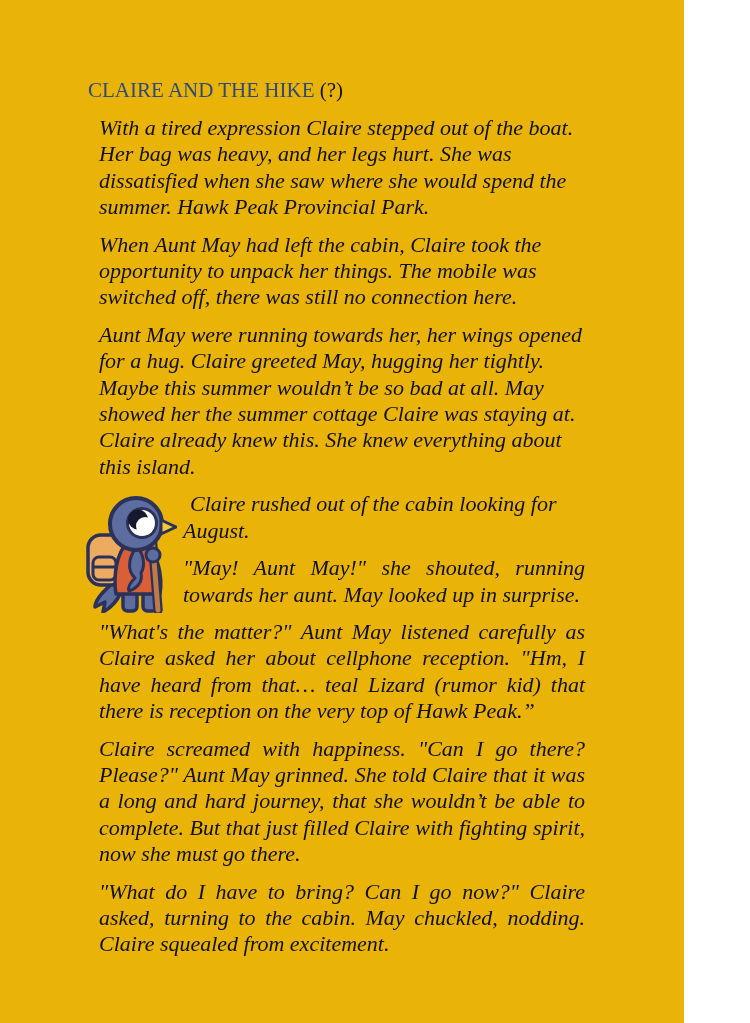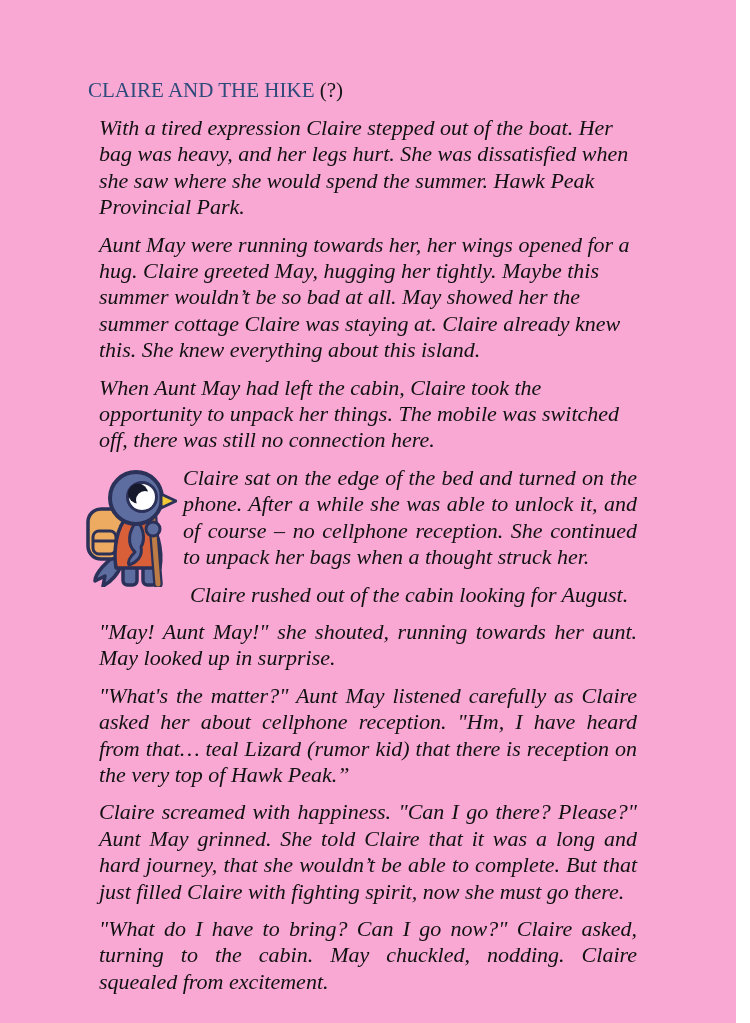--- a/index.html
+++ b/index.html
@@ -1,20 +1,20 @@
 <!DOCTYPE html>
 <html><head>
 <meta charset="utf-8">
 <style>
   html, body { margin: 0; padding: 0; background: #ffffff; }
   .page {
     position: relative;
-    width: 736px;
+    width: 684px;
     height: 1023px;
-    background: #f9a8d4;
+    background: #eab308;
     box-sizing: border-box;
     padding: 76px 88px 0 88px;
     overflow: hidden;
     font-family: "Liberation Serif", serif;
   }
   .doc-title {
     margin: 0;
     font-size: 21px;
     line-height: 28px;
     font-weight: normal;
@@ -43,23 +43,23 @@
 </style>
 </head>
 <body>
 
 <div class="page">
 
   <h1 class="doc-title"><span class="title-main">CLAIRE AND THE HIKE</span><span class="title-suffix"> (?)</span></h1>
 
   <p class="para align-left">With a tired expression Claire stepped out of the boat. Her bag was heavy, and her legs hurt. She was dissatisfied when she saw where she would spend the summer. Hawk Peak Provincial Park.</p>
 
+  <p class="para align-left">When Aunt May had left the cabin, Claire took the opportunity to unpack her things. The mobile was switched off, there was still no connection here.</p>
+
   <p class="para align-left">Aunt May were running towards her, her wings opened for a hug. Claire greeted May, hugging her tightly. Maybe this summer wouldn’t be so bad at all. May showed her the summer cottage Claire was staying at. Claire already knew this. She knew everything about this island.</p>
-
-  <p class="para align-left">When Aunt May had left the cabin, Claire took the opportunity to unpack her things. The mobile was switched off, there was still no connection here.</p>
 
   <div class="bird-wrap">
     <svg viewBox="0 0 92 118" xmlns="http://www.w3.org/2000/svg">
 
       <path d="M33,84 C22,92 10,104 10,112 L20,107 L18,117 C26,113 34,104 36,96 Z" fill="#5d6da0" stroke="#2b3158" stroke-width="3.5" stroke-linejoin="round"></path>
 
       <rect x="3" y="40" width="36" height="50" rx="13" fill="#ecab60" stroke="#2b3158" stroke-width="3.5"></rect>
       <rect x="8" y="62" width="23" height="23" rx="6" fill="#ecab60" stroke="#2b3158" stroke-width="3"></rect>
       <line x1="8" y1="72" x2="31" y2="72" stroke="#2b3158" stroke-width="3"></line>
 
@@ -78,21 +78,20 @@
       <circle cx="51" cy="29" r="26" fill="#5d6da0" stroke="#2b3158" stroke-width="4"></circle>
 
       <circle cx="57" cy="28" r="14.5" fill="#ffffff" stroke="#2b3158" stroke-width="3"></circle>
       <circle cx="53" cy="24.5" r="10" fill="#16182b"></circle>
       <circle cx="60" cy="31" r="9" fill="#ffffff"></circle>
 
       <path d="M76,25 L91,32 L76,39 Z" fill="#f3c937" stroke="#2b3158" stroke-width="3" stroke-linejoin="round"></path>
     </svg>
   </div>
 
-  <p class="para align-justify">Claire sat on the edge of the bed and turned on the phone. After a while she was able to unlock it, and of course – no cellphone reception. She continued to unpack her bags when a thought struck her.</p>
 
   <p class="para align-left p-indent">Claire rushed out of the cabin looking for August.</p>
 
   <p class="para align-justify">"May! Aunt May!" she shouted, running towards her aunt. May looked up in surprise.</p>
 
   <p class="para align-justify">"What's the matter?" Aunt May listened carefully as Claire asked her about cellphone reception. "Hm, I have heard from that… teal Lizard (rumor kid) that there is reception on the very top of Hawk Peak.”</p>
 
   <p class="para align-justify">Claire screamed with happiness. "Can I go there? Please?" Aunt May grinned. She told Claire that it was a long and hard journey, that she wouldn’t be able to complete. But that just filled Claire with fighting spirit, now she must go there.</p>
 
   <p class="para align-justify">"What do I have to bring? Can I go now?" Claire asked, turning to the cabin. May chuckled, nodding. Claire squealed from excitement.</p>

